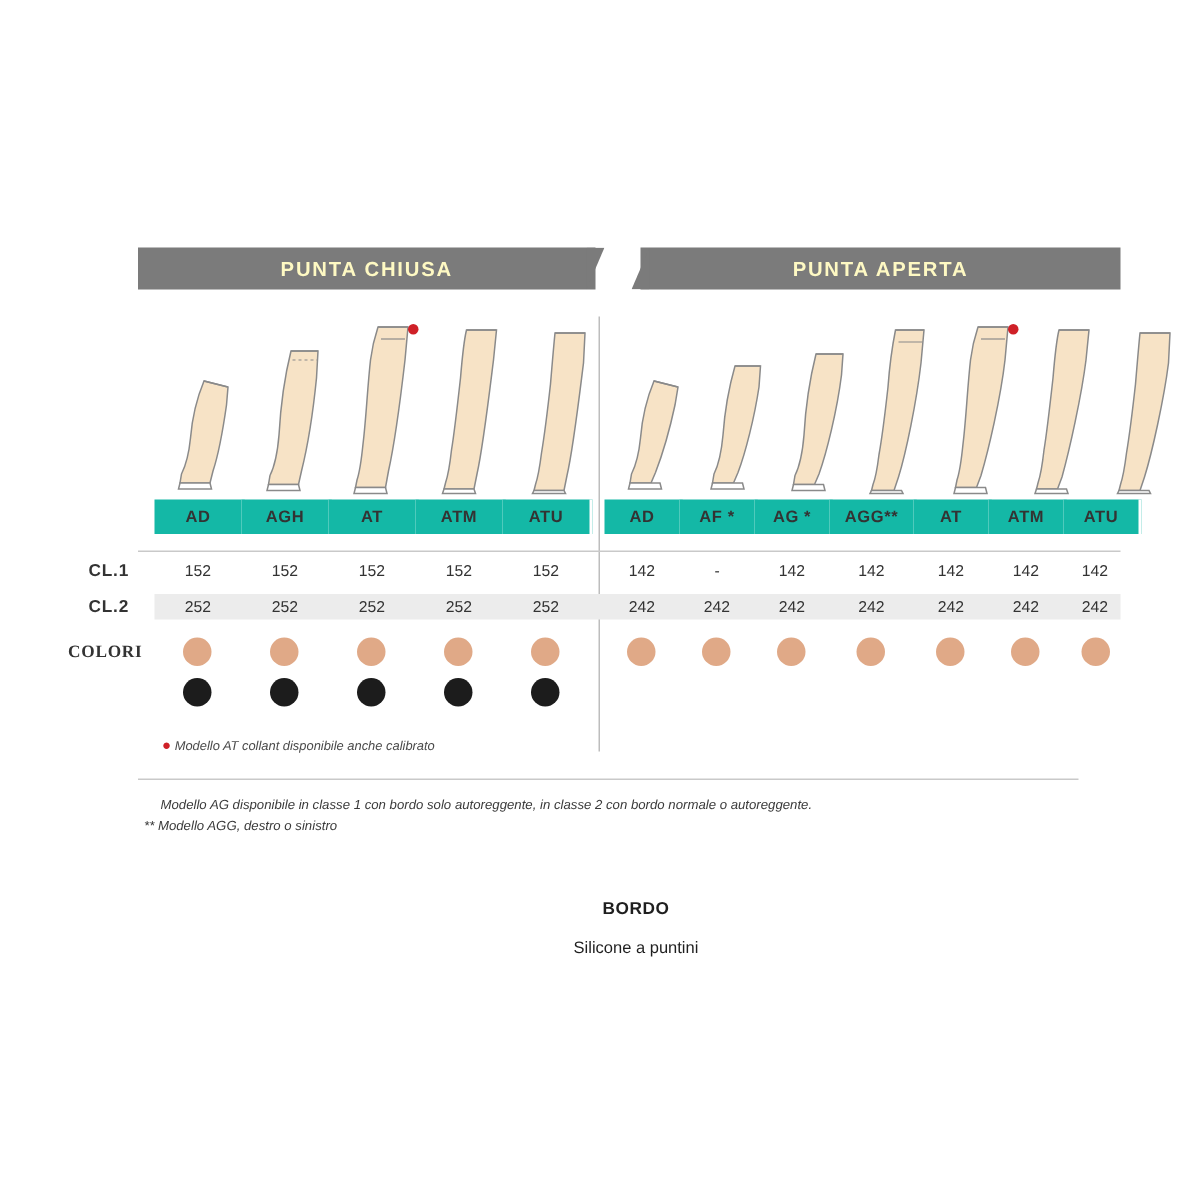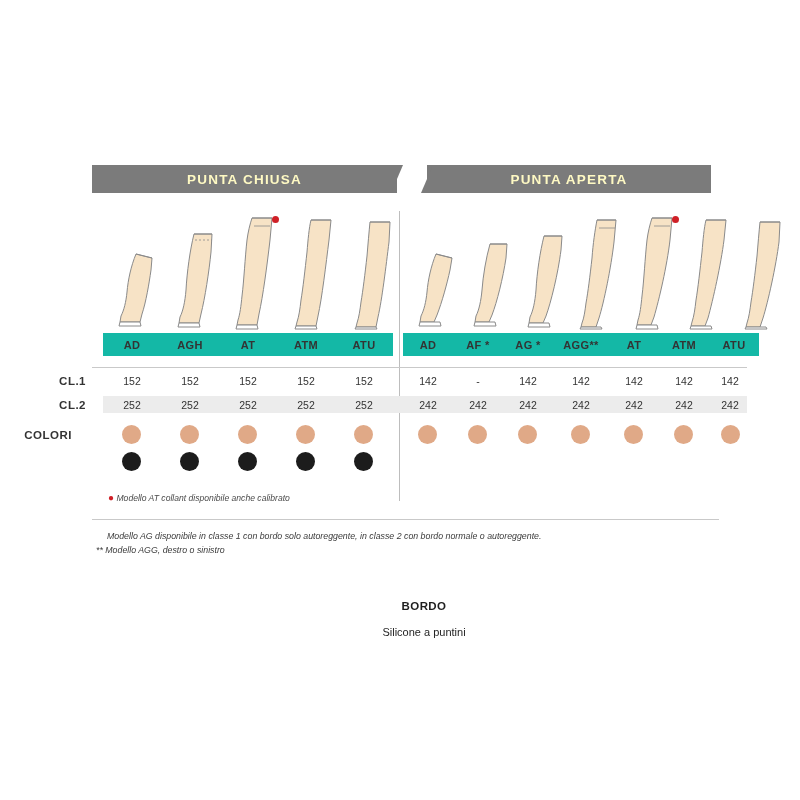--- a/index.html
+++ b/index.html
@@ -62,21 +62,21 @@
   .banner-gap::after {
     content: "";
     position: absolute;
     right: -6px;
     top: 0;
     width: 42px;
     height: 28px;
     background: #7b7b7b;
     clip-path: polygon(42px 0, 42px 28px, 30px 28px, 42px 0);
   }
-  .banner-right { width: 284px; }
+  .banner-right { width: 320px; }
 
   
   .mid-divider {
     position: absolute;
     left: 399px;
     top: 211px;
     width: 1px;
     height: 290px;
     background: #bdbdbd;
   }
@@ -377,21 +377,21 @@
   <div class="cell" style="left:277px; top:399px; width:58px;">252</div>
   <div class="cell" style="left:335px; top:399px; width:58px;">252</div>
   <div class="cell" style="left:403px; top:399px; width:50px;">242</div>
   <div class="cell" style="left:453px; top:399px; width:50px;">242</div>
   <div class="cell" style="left:503px; top:399px; width:50px;">242</div>
   <div class="cell" style="left:553px; top:399px; width:56px;">242</div>
   <div class="cell" style="left:609px; top:399px; width:50px;">242</div>
   <div class="cell" style="left:659px; top:399px; width:50px;">242</div>
   <div class="cell" style="left:709px; top:399px; width:42px;">242</div>
 
-  <div class="row-label" style="top:429px; left:0; width:72px;">COLORI</div>
+  <div class="row-label" style="top:429px; left:23px; width:72px;font-family:Liberation Serif, serif;">COLORI</div>
 
   <div class="swatch sw-beige" style="left:122px; top:425px;"></div>
   <div class="swatch sw-beige" style="left:180px; top:425px;"></div>
   <div class="swatch sw-beige" style="left:238px; top:425px;"></div>
   <div class="swatch sw-beige" style="left:296px; top:425px;"></div>
   <div class="swatch sw-beige" style="left:354px; top:425px;"></div>
 
   <div class="swatch sw-black" style="left:122px; top:452px;"></div>
   <div class="swatch sw-black" style="left:180px; top:452px;"></div>
   <div class="swatch sw-black" style="left:238px; top:452px;"></div>

